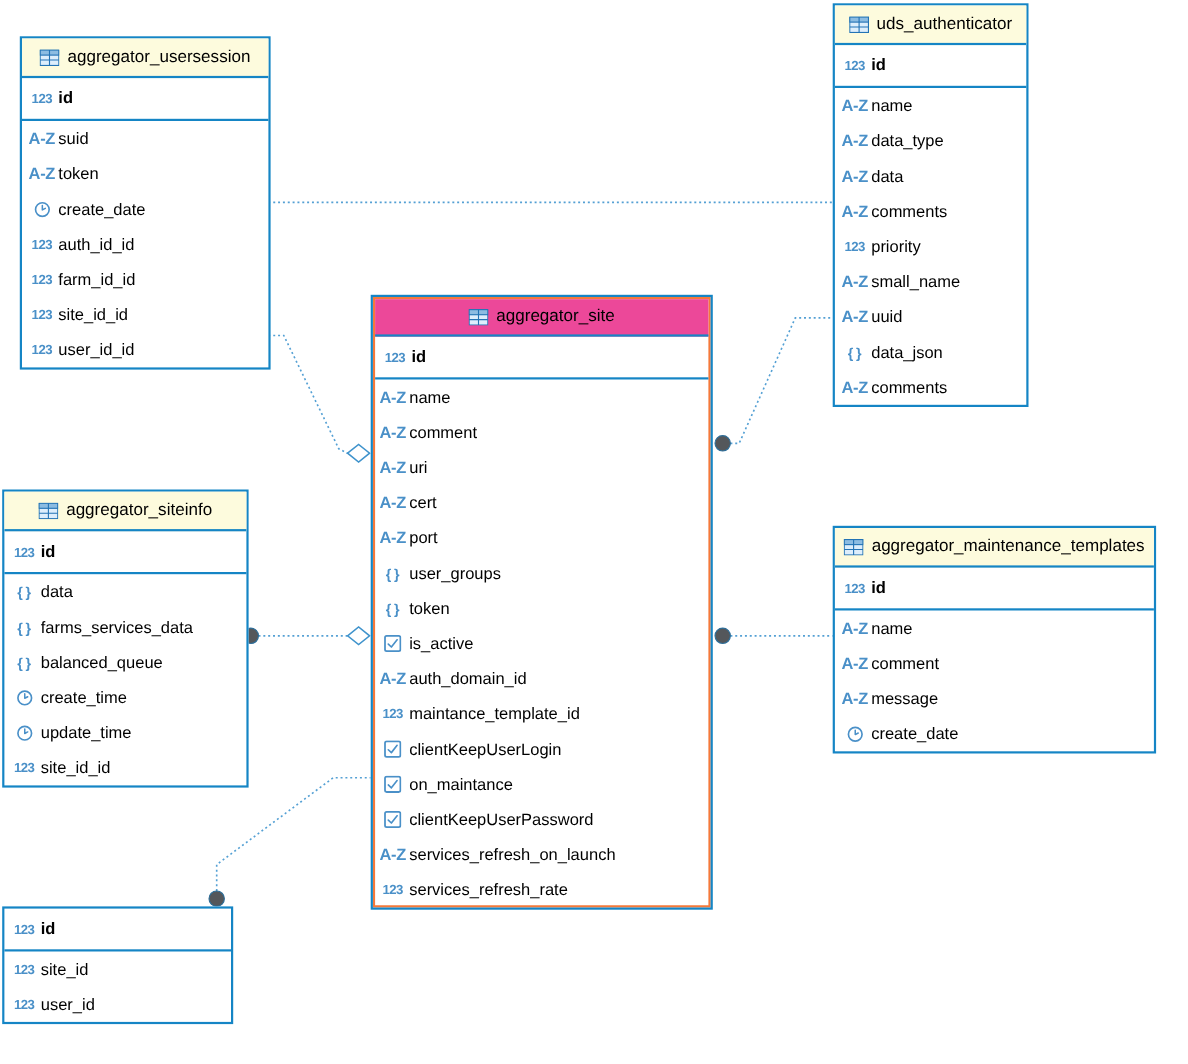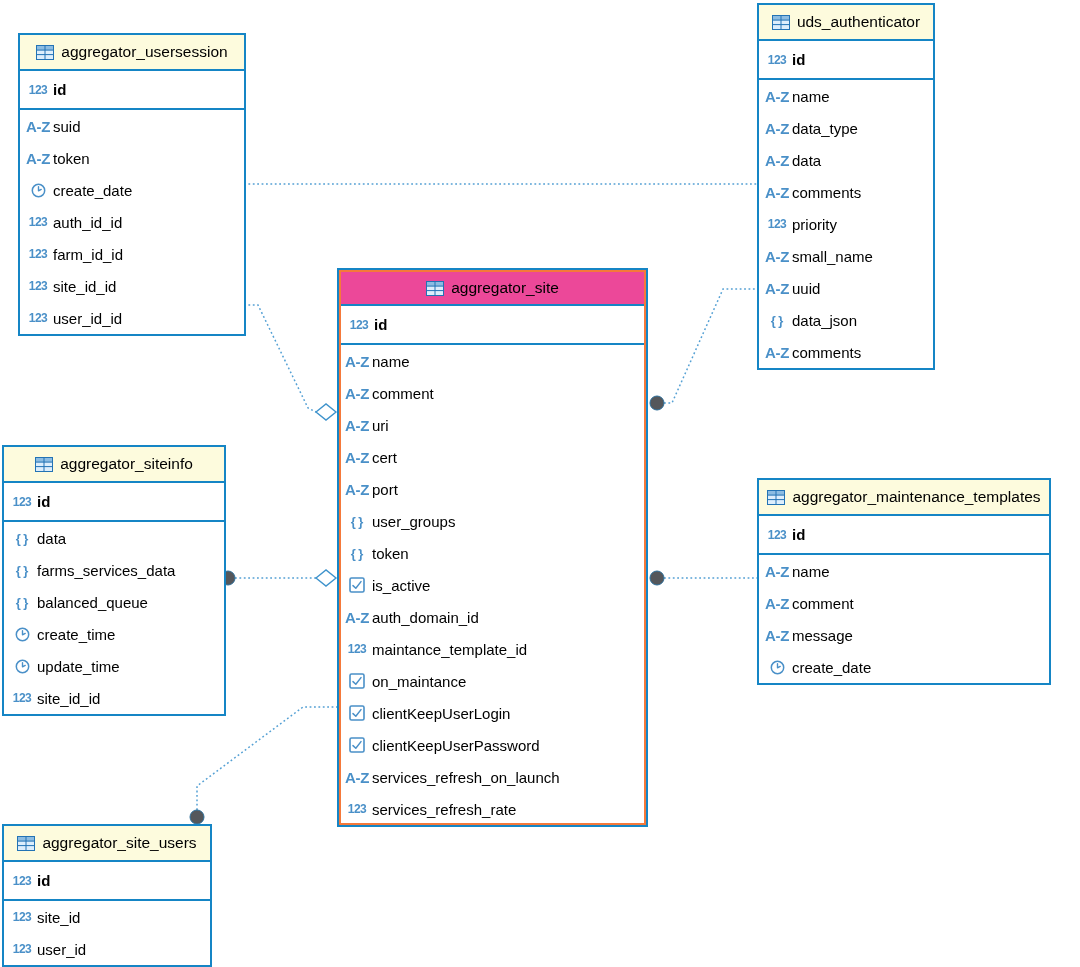--- a/index.html
+++ b/index.html
@@ -271,30 +271,30 @@
         </span>
         <span class="lbl">maintance_template_id</span>
       </div>
       <div class="col-row">
         <span class="icon-cell">
           <svg width="16" height="16" viewBox="0 0 16 16">
             <rect x="1" y="1" width="14" height="14" rx="1.5" fill="#fff" stroke="#4a90c8" stroke-width="1.6"></rect>
             <polyline points="4,8.6 6.8,11.2 12,4.6" fill="none" stroke="#4a90c8" stroke-width="1.5" stroke-linecap="round" stroke-linejoin="round"></polyline>
           </svg>
         </span>
-        <span class="lbl">on_maintance</span>
+        <span class="lbl">clientKeepUserLogin</span>
       </div>
       <div class="col-row">
         <span class="icon-cell">
           <svg width="16" height="16" viewBox="0 0 16 16">
             <rect x="1" y="1" width="14" height="14" rx="1.5" fill="#fff" stroke="#4a90c8" stroke-width="1.6"></rect>
             <polyline points="4,8.6 6.8,11.2 12,4.6" fill="none" stroke="#4a90c8" stroke-width="1.5" stroke-linecap="round" stroke-linejoin="round"></polyline>
           </svg>
         </span>
-        <span class="lbl">clientKeepUserLogin</span>
+        <span class="lbl">on_maintance</span>
       </div>
       <div class="col-row">
         <span class="icon-cell">
           <svg width="16" height="16" viewBox="0 0 16 16">
             <rect x="1" y="1" width="14" height="14" rx="1.5" fill="#fff" stroke="#4a90c8" stroke-width="1.6"></rect>
             <polyline points="4,8.6 6.8,11.2 12,4.6" fill="none" stroke="#4a90c8" stroke-width="1.5" stroke-linecap="round" stroke-linejoin="round"></polyline>
           </svg>
         </span>
         <span class="lbl">clientKeepUserPassword</span>
       </div>
@@ -408,29 +408,20 @@
         <span class="icon-cell">
           <svg width="15" height="15" viewBox="0 0 15 15">
             <circle cx="7.5" cy="7.5" r="6.2" fill="none" stroke="#4a90c8" stroke-width="1.5"></circle>
             <polyline points="7.5,3.8 7.5,7.8 10.2,6.4" fill="none" stroke="#4a90c8" stroke-width="1.4" stroke-linecap="round" stroke-linejoin="round"></polyline>
           </svg>
         </span>
         <span class="lbl">create_date</span>
       </div>
     </div>
     <div class="entity" style="left: 2px; top: 824px; width: 210px;">
-      <div class="ent-header">
-        <svg width="18" height="15" viewBox="0 0 18 15">
-          <rect x="0.5" y="0.5" width="17" height="14" fill="#ddeefc" stroke="#2373b5"></rect>
-          <rect x="0.5" y="0.5" width="17" height="4.6" fill="#8cbce2" stroke="#2373b5"></rect>
-          <line x1="9" y1="0.5" x2="9" y2="14.5" stroke="#2373b5"></line>
-          <line x1="0.5" y1="9.6" x2="17.5" y2="9.6" stroke="#2373b5"></line>
-        </svg>
-        <span class="title">aggregator_site_users</span>
-      </div>
       <div class="col-row pk">
         <span class="icon-cell">
           <span class="ticon tnum">123</span>
         </span>
         <span class="lbl">id</span>
       </div>
       <div class="col-row">
         <span class="icon-cell">
           <span class="ticon tnum">123</span>
         </span>

